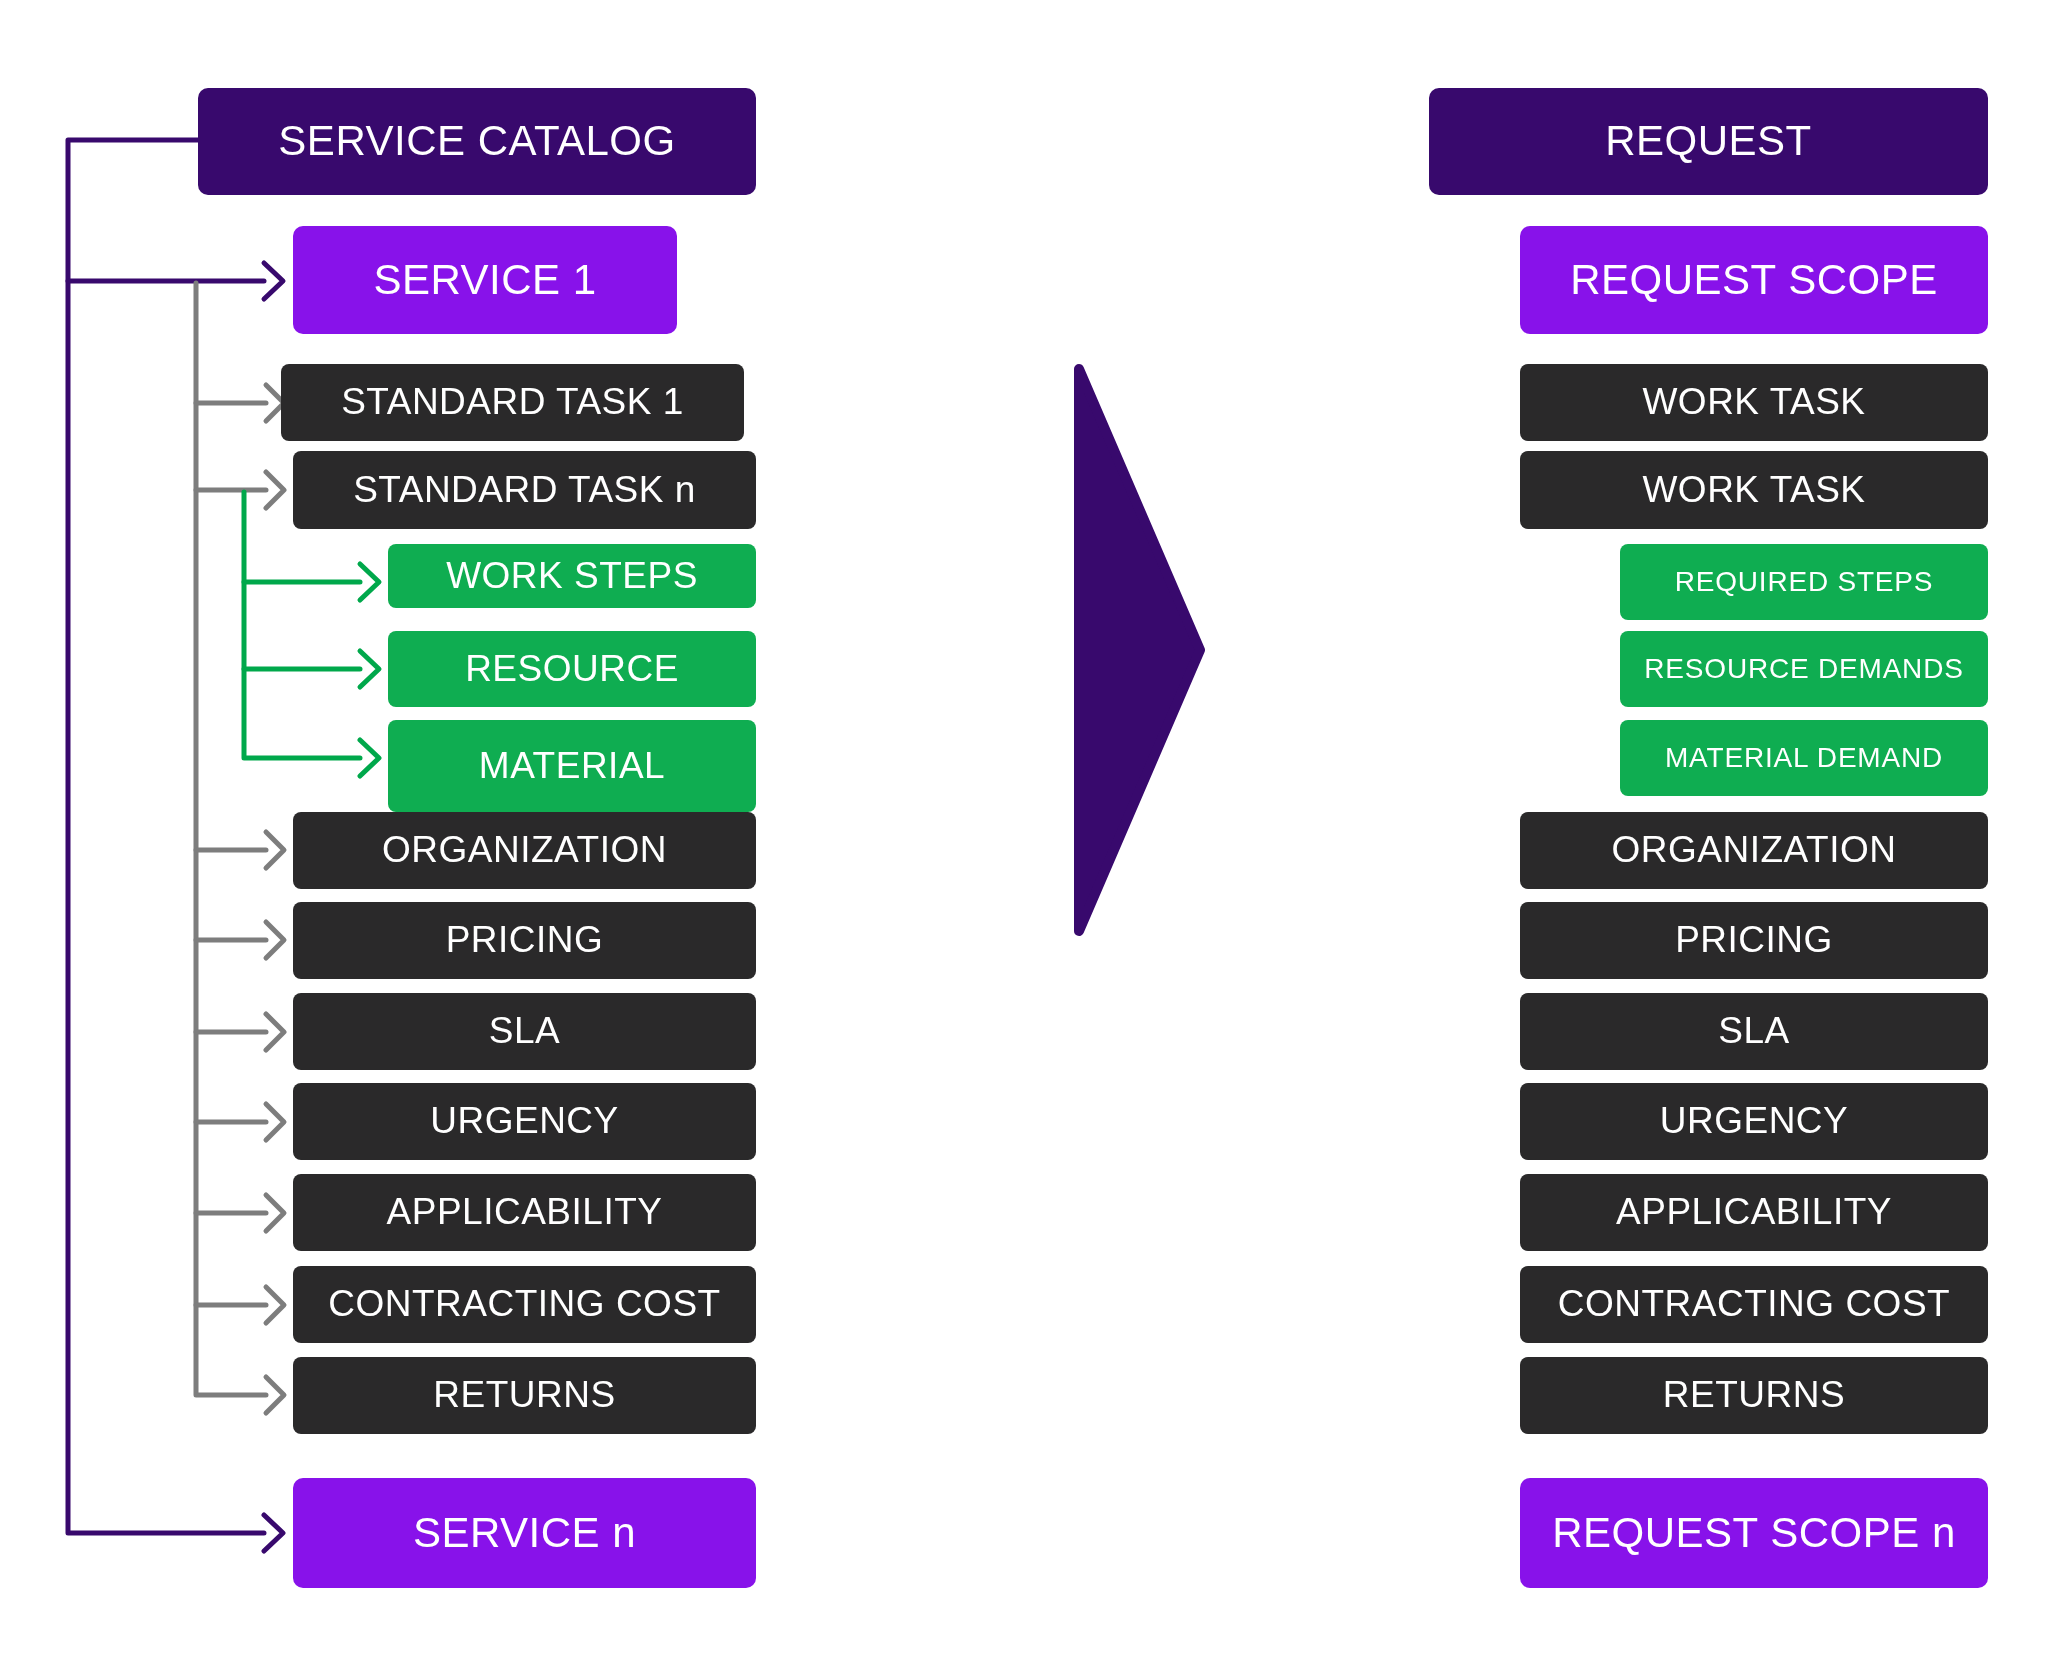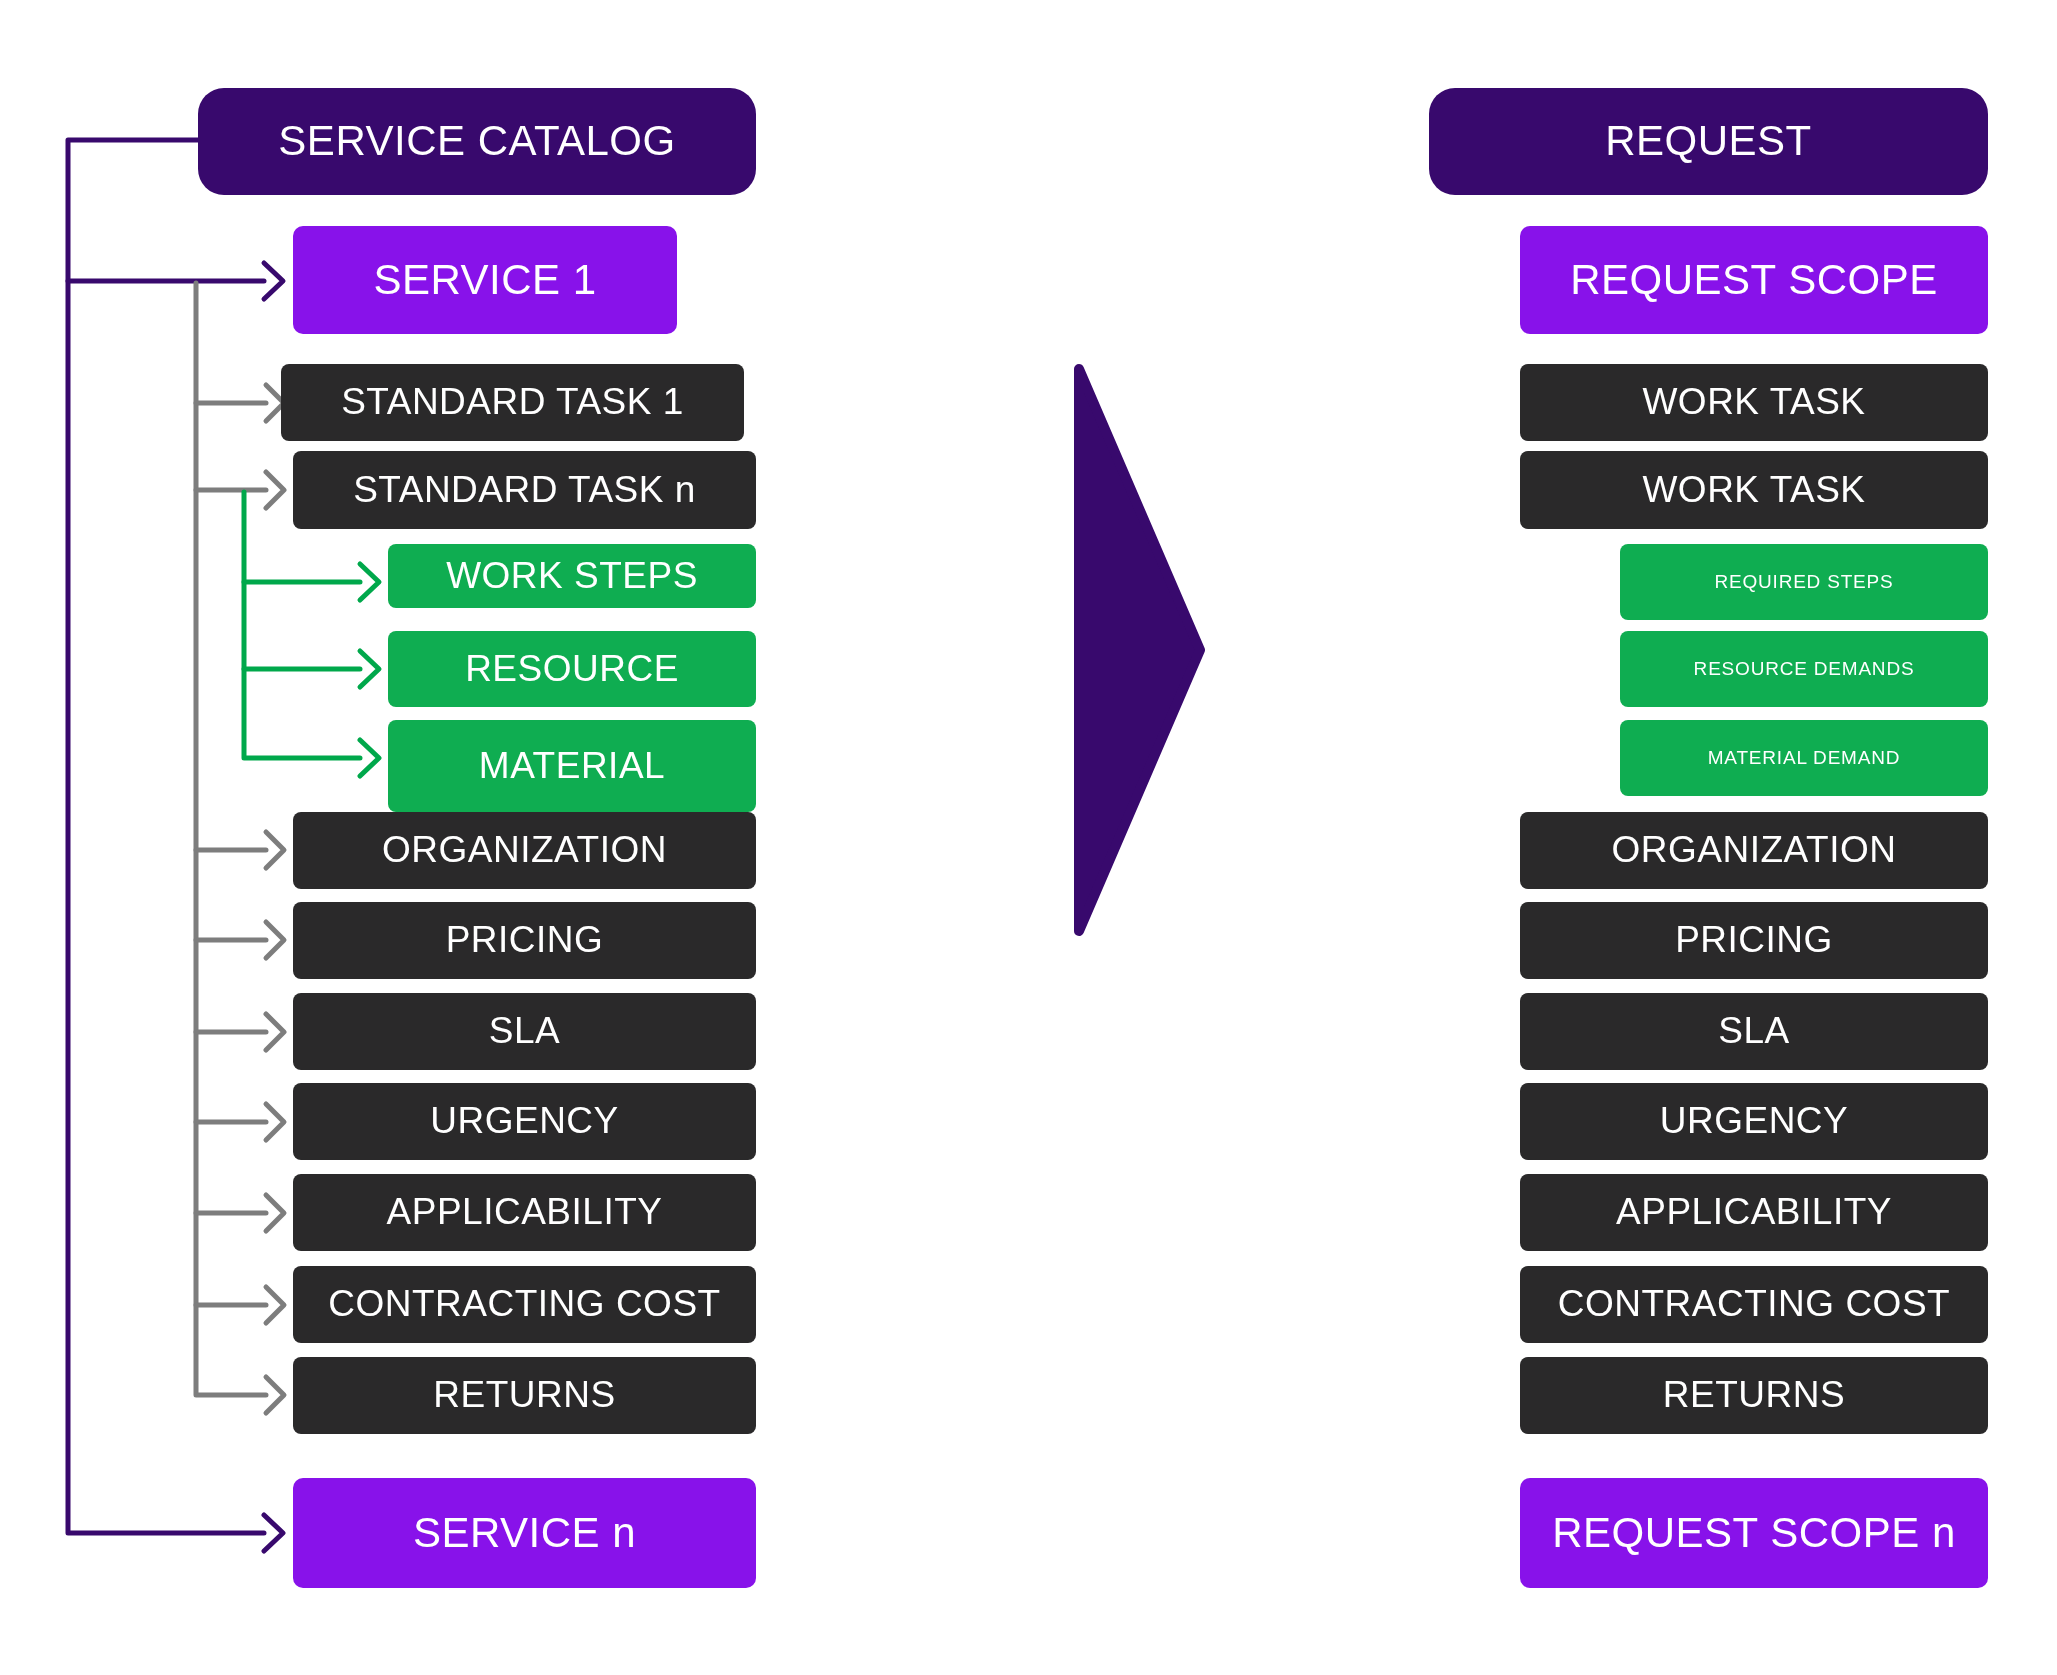--- a/index.html
+++ b/index.html
@@ -28,27 +28,27 @@
     display: flex;
     align-items: center;
     justify-content: center;
     text-align: center;
     color: var(--box-text, #ffffff);
     border-radius: 10px;
     letter-spacing: 0.5px;
     line-height: 1.1;
     white-space: nowrap;
   }
-  .bg-header  { background: var(--header-box,  #38096D); border-radius: 26px; }
+  .bg-header  { background: var(--header-box,  #38096D); }
   .bg-service { background: var(--service-box, #8812EA); }
   .bg-task    { background: var(--task-box,    #2A292A); border-radius: 8px; }
   .bg-detail  { background: var(--detail-box,  #0FAD51); border-radius: 8px; }
   .fs-lg { font-size: 42px; }
   .fs-md { font-size: 37px; }
-  .fs-sm { font-size: 19px; letter-spacing: 0.8px; }
+  .fs-sm { font-size: 28px; letter-spacing: 0.8px; }
 
   .catalog-lines path {
     stroke: var(--catalog-connector, #38096D);
     stroke-width: 5;
     fill: none;
     stroke-linecap: round;
     stroke-linejoin: round;
   }
   .attribute-lines path {
     stroke: var(--attribute-connector, #7D7D7D);

